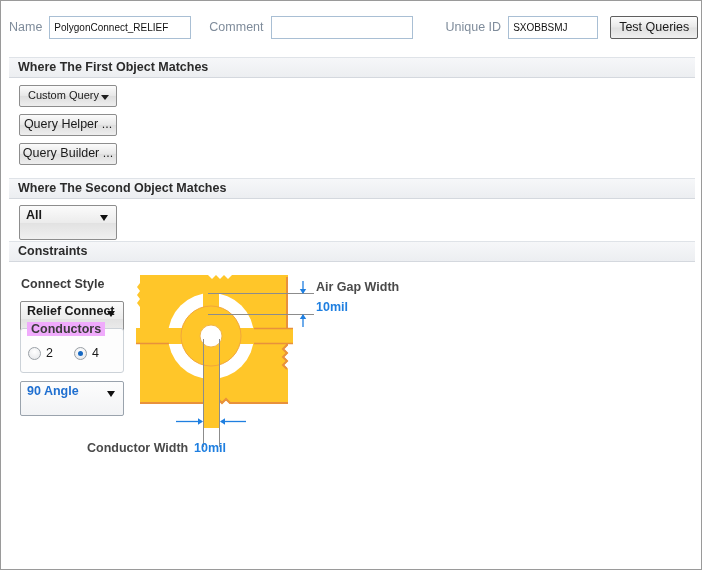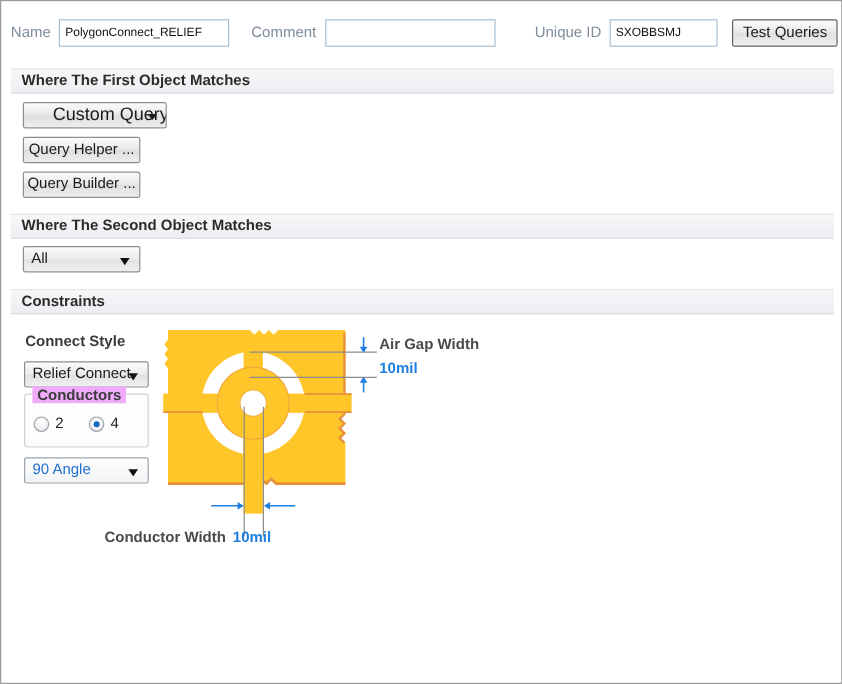--- a/index.html
+++ b/index.html
@@ -88,27 +88,27 @@
   }
 
   
   .left-btn-col {
     position: absolute;
     left: 18px;
   }
   .ddbtn {
     box-sizing: border-box;
     position: relative;
-    width: 120px; height: 22px;
+    width: 98px; height: 22px;
     background: linear-gradient(#fbfbfb, #e8e8e8 48%, #dedede 52%, #eeeeee);
     border: 1px solid #8d8d8d;
     border-radius: 2px;
-    font-size: 15px;
+    font-size: 11px;
     line-height: 19px;
-    padding-left: 24px;
+    padding-left: 8px;
     color: #1a1a1a;
     cursor: default;
     white-space: nowrap;
     overflow: hidden;
   }
   .ddbtn .caret {
     position: absolute;
     right: 7px; top: 9px;
     width: 0; height: 0;
     border-left: 4px solid transparent;
@@ -149,31 +149,32 @@
   
   .cs-title {
     position: absolute;
     font-size: 12.5px;
     color: #3b3b3b;
     font-weight: bold;
   }
   .combo {
     box-sizing: border-box;
     position: relative;
-    height: 22px;
+    height: 35px;
     background: linear-gradient(#fbfbfb, #ececec 50%, #e2e2e2 52%, #f0f0f0);
     border: 1px solid #8d8d8d;
     border-radius: 2px;
     font-size: 12.5px;
     line-height: 19px;
     padding-left: 6px;
     color: #1a1a1a;
     cursor: default;
     white-space: nowrap;
     overflow: hidden;
+    font-weight: bold;
   }
   .combo .caret {
     position: absolute;
     right: 8px; top: 9px;
     width: 0; height: 0;
     border-left: 4.5px solid transparent;
     border-right: 4.5px solid transparent;
     border-top: 6px solid #111;
   }
   .combo-flat {

